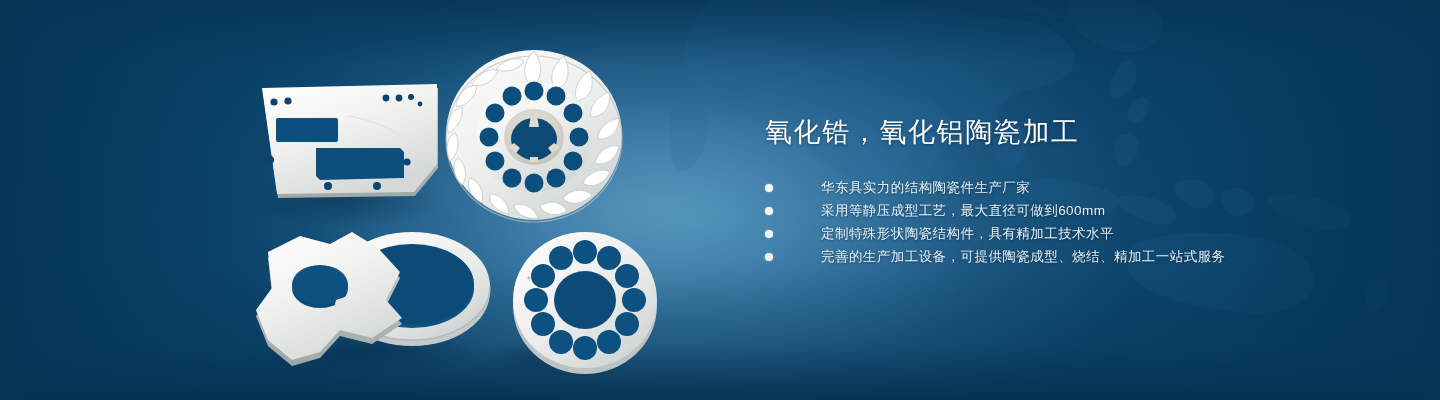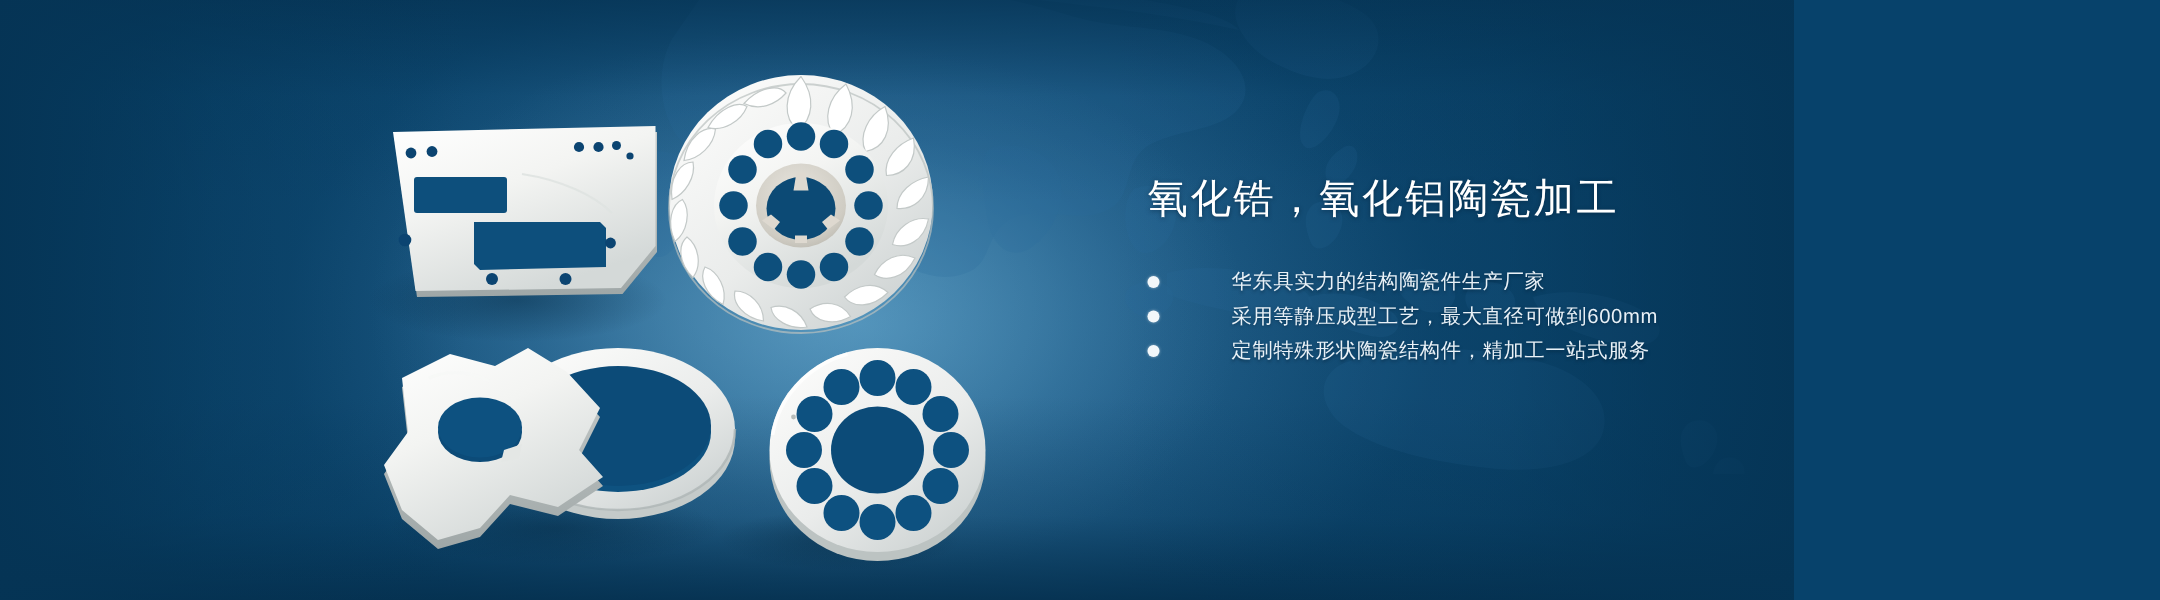--- a/index.html
+++ b/index.html
@@ -7,21 +7,21 @@
   body{
     width:1440px; height:400px;
     font-family:"Liberation Sans","DejaVu Sans",sans-serif;
     overflow:hidden;
     -webkit-font-smoothing:antialiased;
   }
 
   
   .banner{
     position:relative;
-    width:1196px; height:400px;
+    width:1440px; height:400px;
     overflow:hidden;
     background:#4c1d95;
   }
 
   
   .bg-base{
     position:absolute; inset:0;
     background:#084269;
   }
   
@@ -321,18 +321,22 @@
       <li class="bullet">
         <span class="dot"></span>
         <span class="btxt">华东具实力的结构陶瓷件生产厂家</span>
       </li>
       <li class="bullet">
         <span class="dot"></span>
         <span class="btxt">采用等静压成型工艺，最大直径可做到600mm</span>
       </li>
       <li class="bullet">
         <span class="dot"></span>
-        <span class="btxt">定制特殊形状陶瓷结构件，精加工一站式服务</span>
+        <span class="btxt">定制特殊形状陶瓷结构件，具有精加工技术水平</span>
+      </li>
+      <li class="bullet">
+        <span class="dot"></span>
+        <span class="btxt">完善的生产加工设备，可提供陶瓷成型、烧结、精加工一站式服务</span>
       </li>
     </ul>
   </div>
 
 </div>
 
 </body></html>

